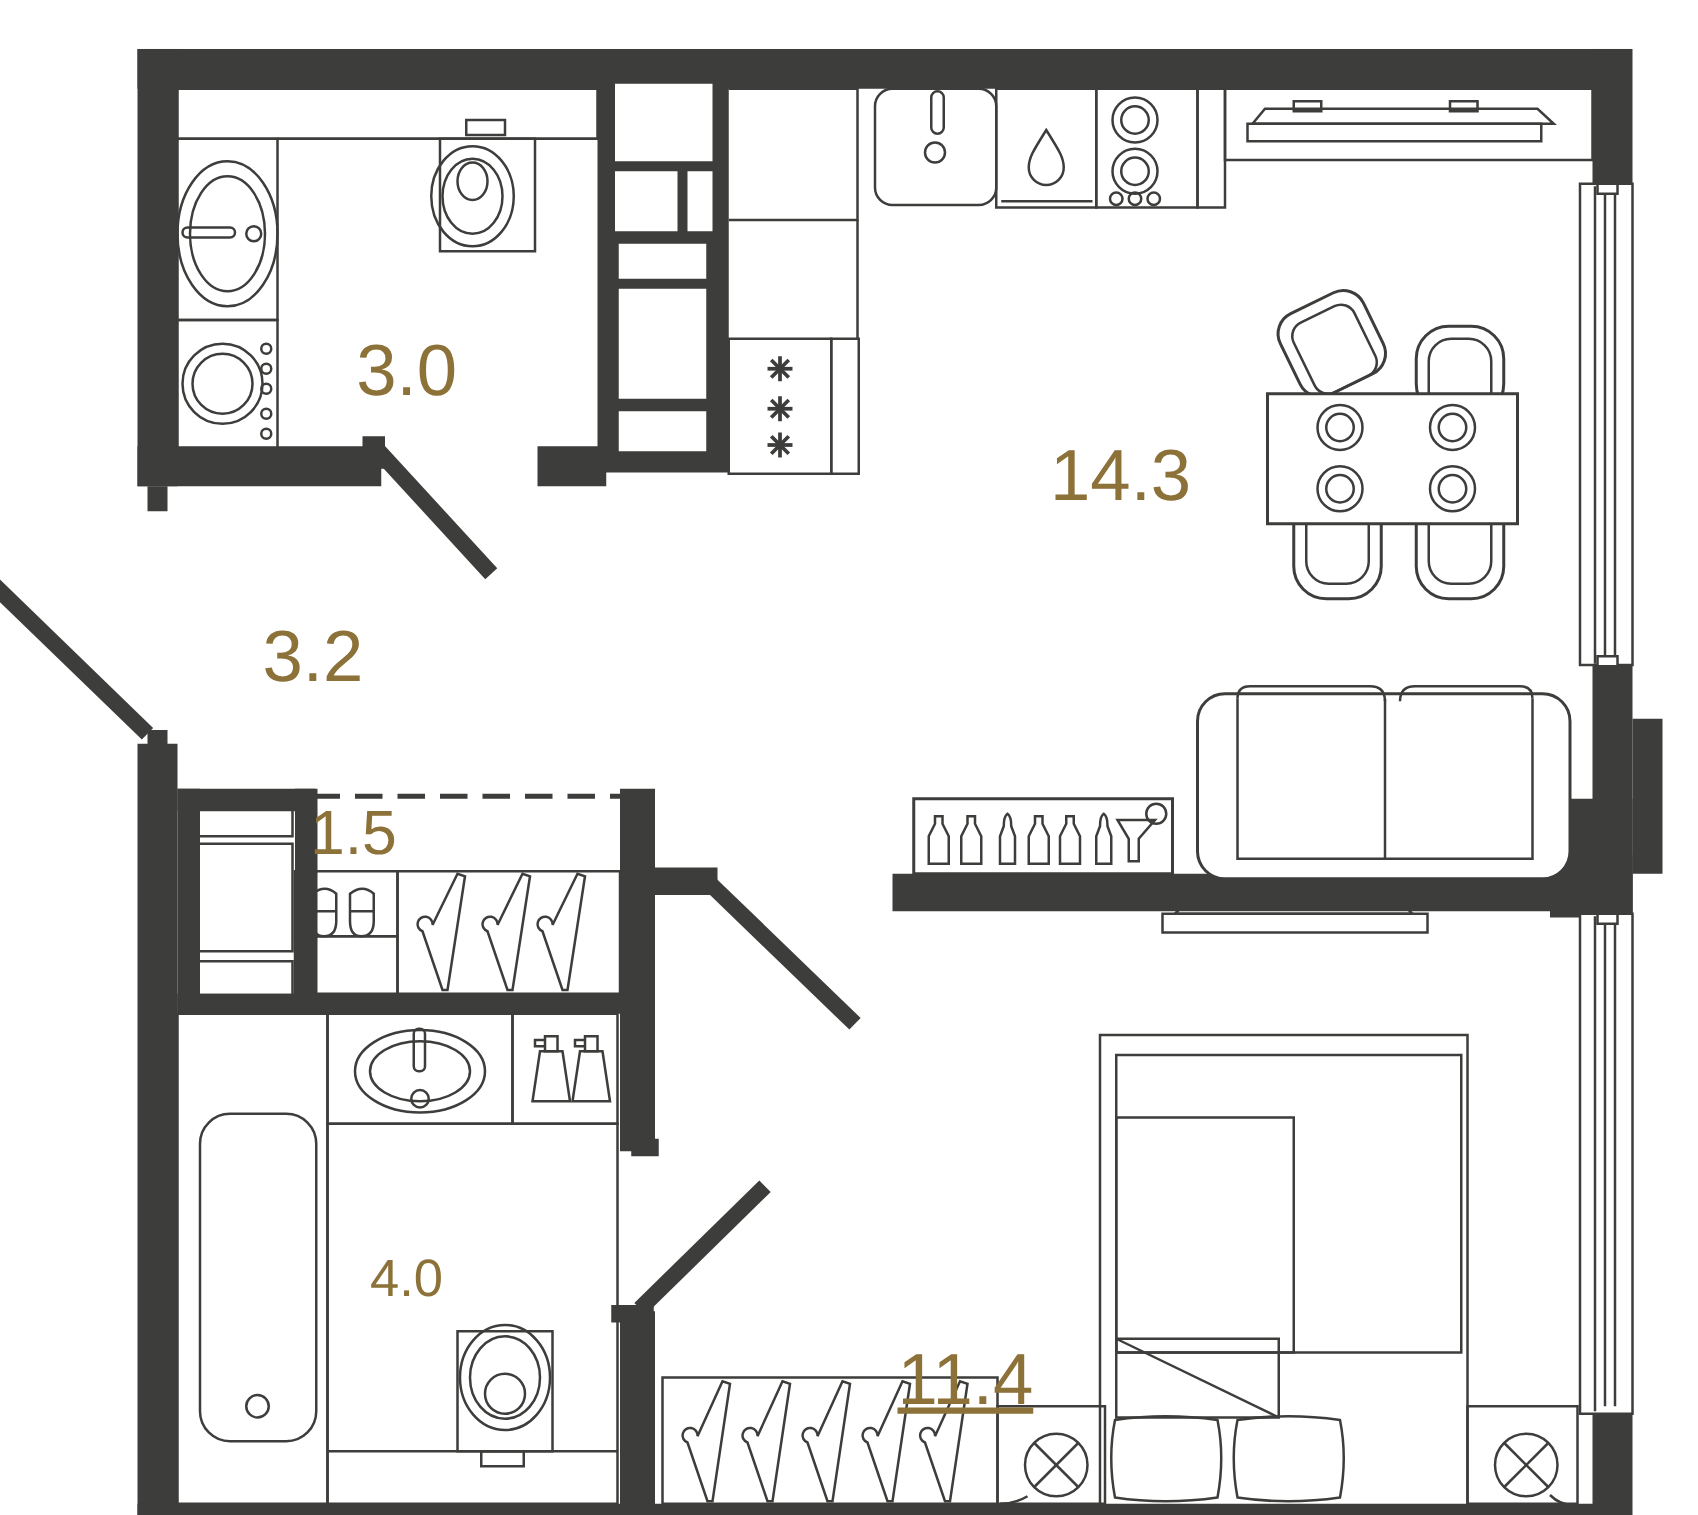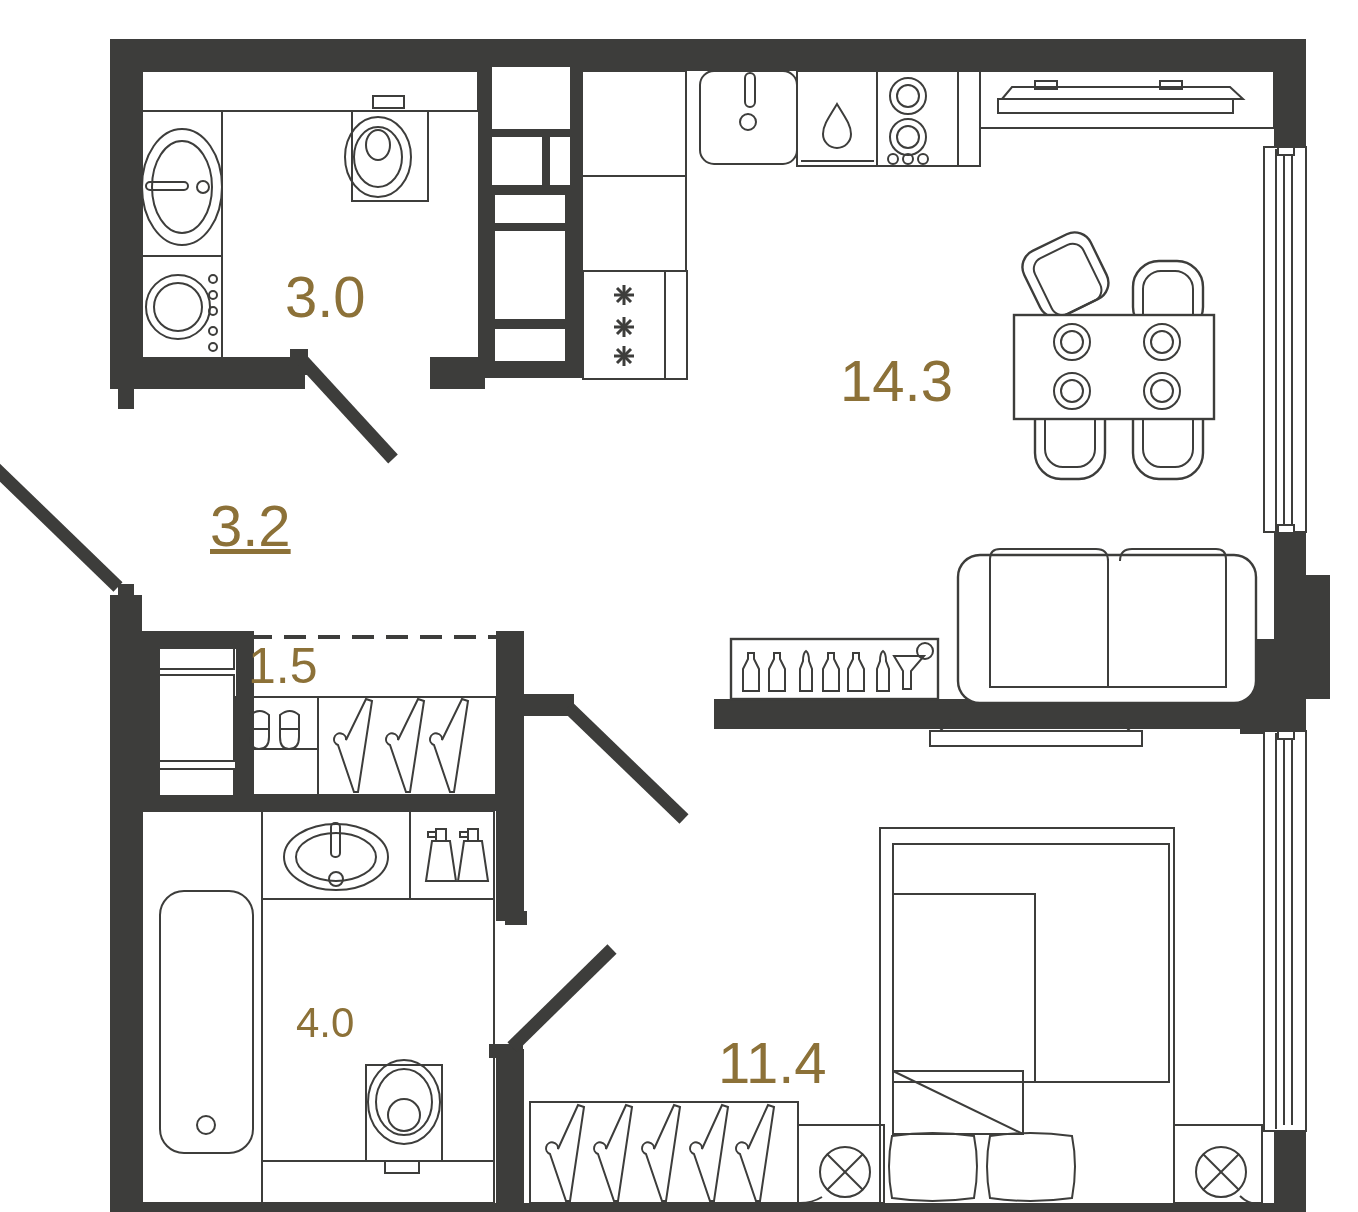--- a/index.html
+++ b/index.html
@@ -335,19 +335,19 @@
       <line class="door" x1="303" y1="322" x2="393" y2="420"></line>
 
       <line class="door" x1="568" y1="668" x2="684" y2="780"></line>
 
       <line class="door" x1="612" y1="910" x2="512" y2="1008"></line>
     </g>
 
   </svg>
 
   <div class="area-label" style="left:285px;top:229px;font-size:58px;">3.0</div>
-  <div class="area-label" style="left:210px;top:458px;font-size:58px;text-decoration:underline;">3.2</div>
+  <div class="area-label" style="left:210px;top:458px;font-size:58px;">3.2</div>
   <div class="area-label" style="left:840px;top:313px;font-size:58px;">14.3</div>
   <div class="area-label" style="left:248px;top:602px;font-size:50px;text-align:right;">1.5</div>
   <div class="area-label" style="left:296px;top:963px;font-size:42px;">4.0</div>
-  <div class="area-label" style="left:718px;top:995px;font-size:58px;">11.4</div>
+  <div class="area-label" style="left:718px;top:1036px;font-size:58px;text-decoration:underline;">11.4</div>
 
 </div>
 
 </body></html>

